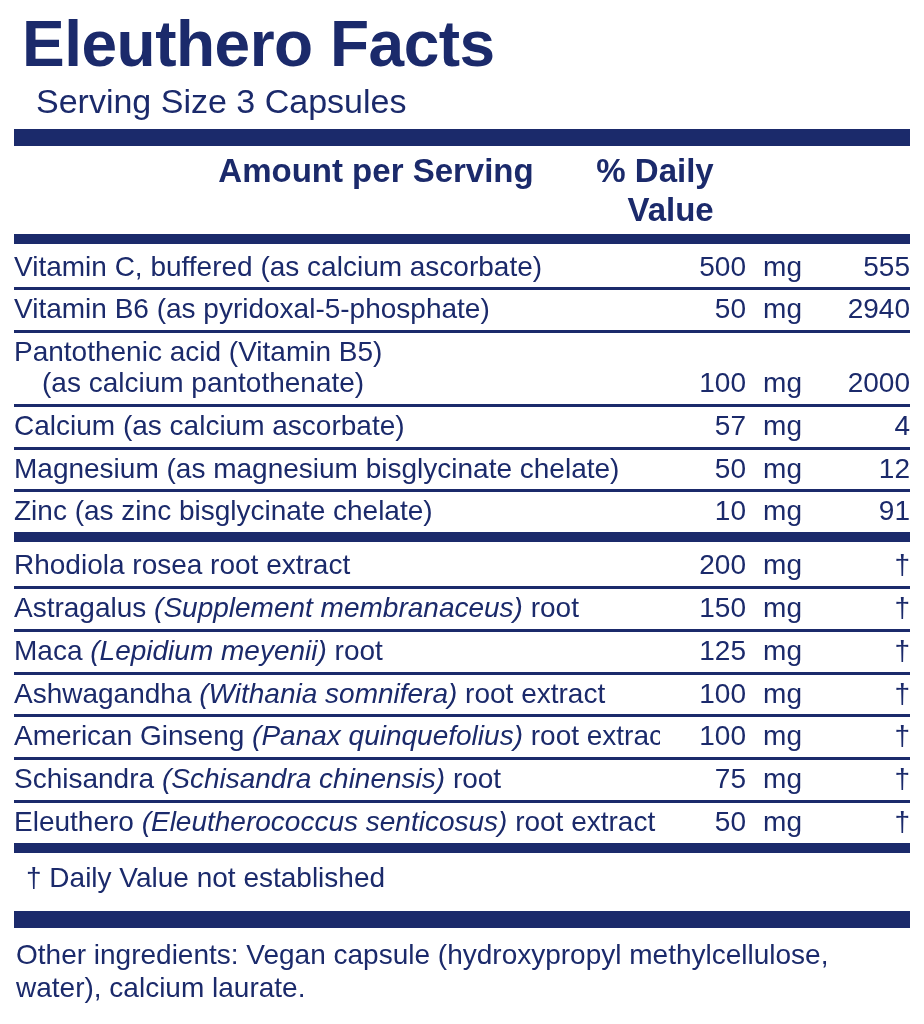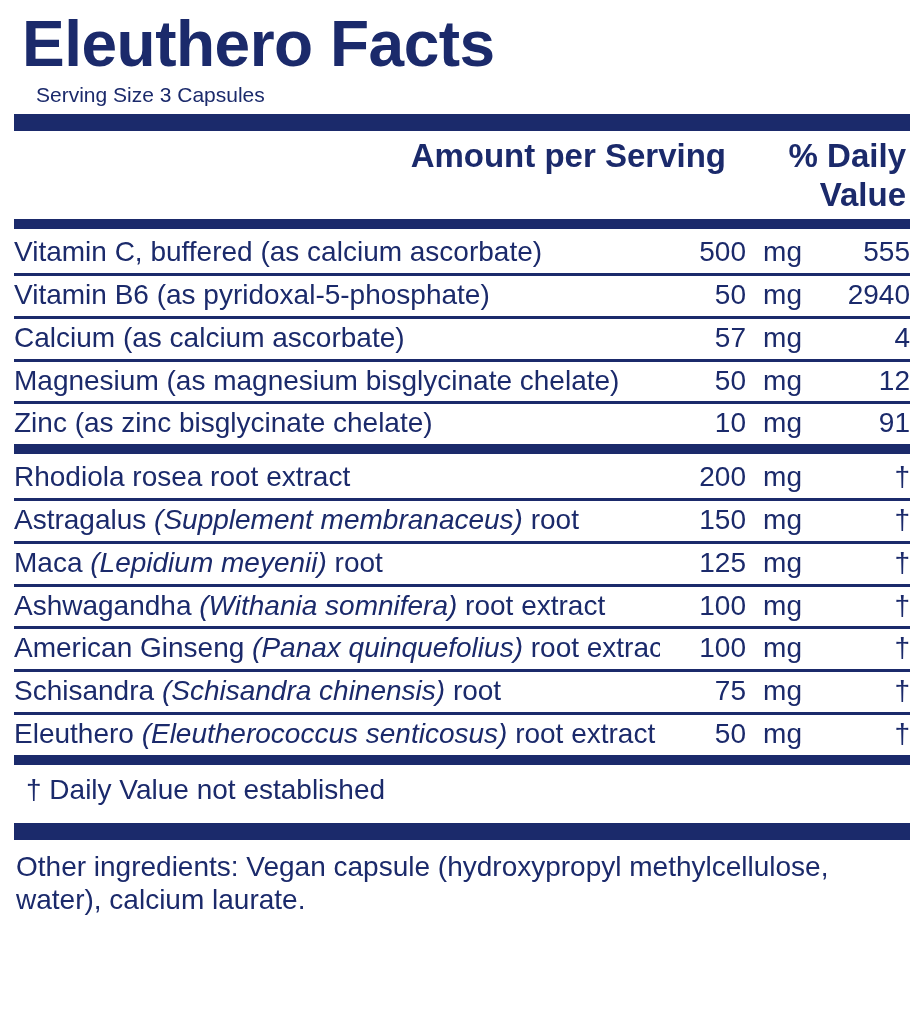--- a/index.html
+++ b/index.html
@@ -23,38 +23,38 @@
   }
   .title {
     font-size: 64px;
     font-weight: bold;
     letter-spacing: -0.5px;
     line-height: 1.02;
     margin: 4px 0 0 8px;
     white-space: nowrap;
   }
   .serving {
-    font-size: 21px;
+    font-size: 34px;
     margin: 6px 0 0 22px;
     line-height: 1.1;
   }
   .rule-thick {
     height: 17px;
     background: #1b2a6b;
     margin: 8px 0 0 0;
   }
   .rule-med {
     height: 10px;
     background: #1b2a6b;
     margin: 0;
   }
   .amount-head {
     display: flex;
     align-items: flex-start;
-    justify-content: flex-end;
+    justify-content: center;
     padding: 6px 4px 4px 12px;
   }
   .amount-head .left {
     font-size: 33px;
     font-weight: bold;
     line-height: 1.18;
   }
   .amount-head .right {
     font-size: 33px;
     font-weight: bold;
@@ -148,20 +148,29 @@
         <td class="unit">mg</td>
         <td class="dv">555</td>
       </tr>
       <tr>
         <td class="name">Vitamin B6 (as pyridoxal-5-phosphate)</td>
         <td class="amt">50</td>
         <td class="unit">mg</td>
         <td class="dv">2940</td>
       </tr>
       <tr>
+        <td class="name two-line-name">
+          <span>Pantothenic acid (Vitamin B5)</span>
+          <span class="indent">(as calcium pantothenate)</span>
+        </td>
+        <td class="amt">100</td>
+        <td class="unit">mg</td>
+        <td class="dv">2000</td>
+      </tr>
+      <tr>
         <td class="name">Calcium (as calcium ascorbate)</td>
         <td class="amt">57</td>
         <td class="unit">mg</td>
         <td class="dv">4</td>
       </tr>
       <tr>
         <td class="name">Magnesium (as magnesium bisglycinate chelate)</td>
         <td class="amt">50</td>
         <td class="unit">mg</td>
         <td class="dv">12</td>

